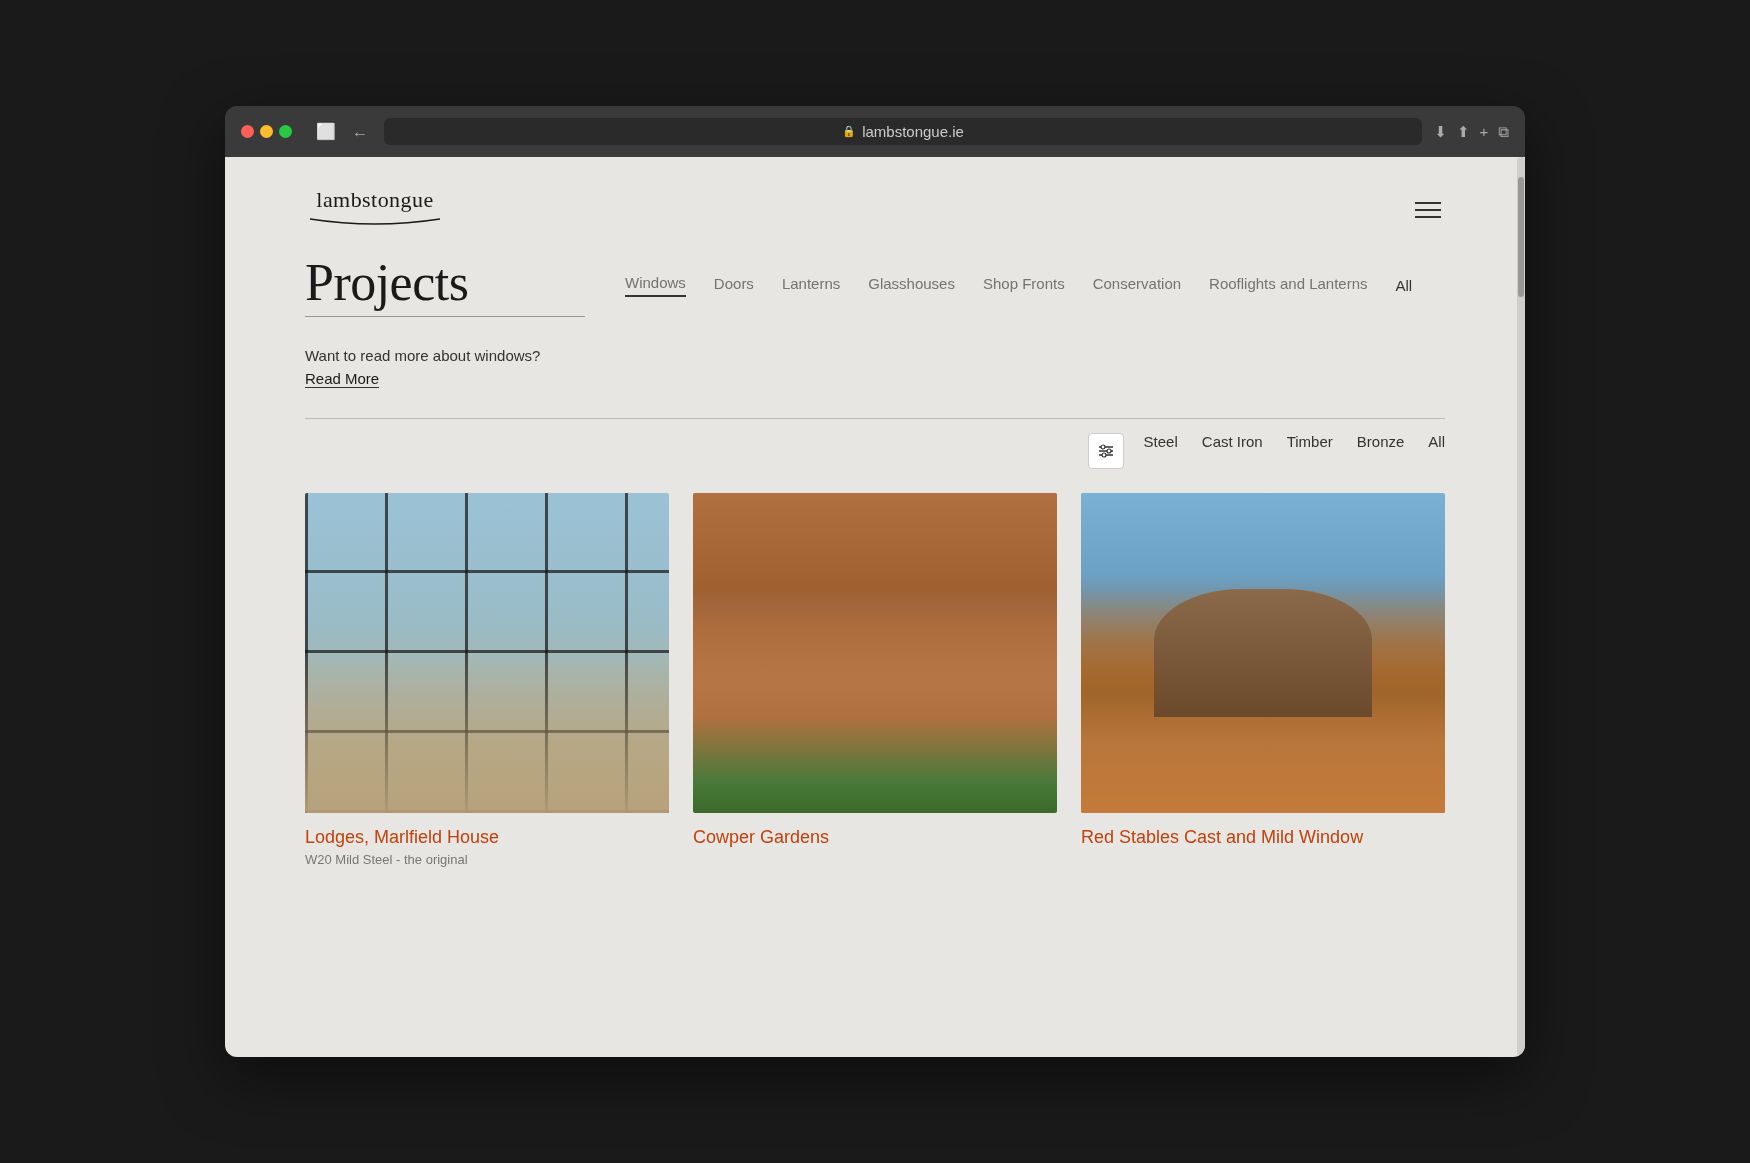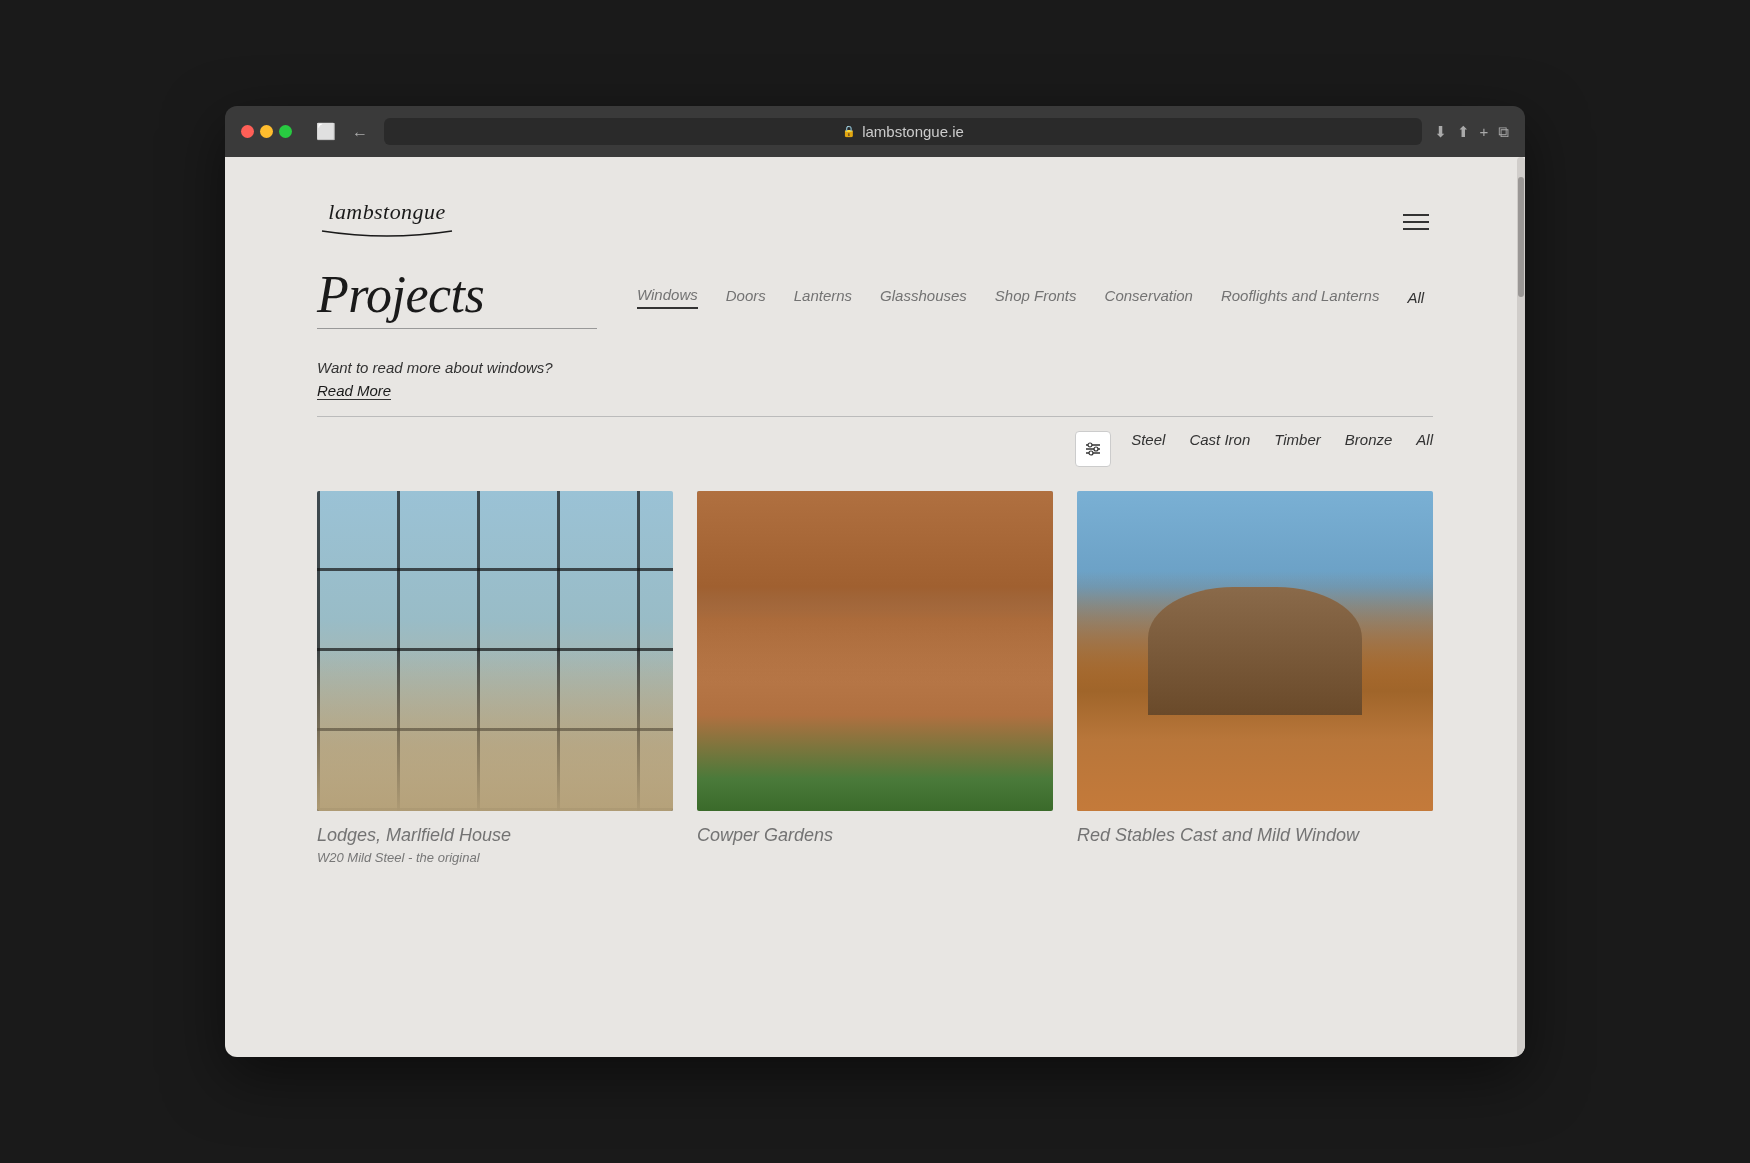--- a/index.html
+++ b/index.html
@@ -84,22 +84,21 @@
       font-size: 15px;
       cursor: pointer;
       background: none;
       border: none;
     }
 
     
     .page-content {
       background: #e8e6e3;
       min-height: 900px;
-      padding: 12px;
-      font-style: italic;
+      padding: 0;
     }
 
     
     .site-header {
       display: flex;
       justify-content: space-between;
       align-items: center;
       padding: 30px 80px 20px;
     }
 
@@ -189,21 +188,21 @@
     }
 
     .nav-item-all {
       font-size: 15px;
       color: #333;
       cursor: pointer;
     }
 
     
     .read-more-section {
-      margin-bottom: 16px;
+      margin-bottom: 30px;
     }
 
     .read-more-text {
       font-size: 15px;
       color: #333;
       margin-bottom: 6px;
     }
 
     .read-more-link {
       font-size: 15px;
@@ -343,21 +342,21 @@
       top: 0;
       left: 0;
       right: 0;
       height: 60%;
       background: linear-gradient(180deg, #b07040 0%, #a06030 50%, transparent 100%);
     }
 
     .project-title {
       font-size: 18px;
       font-weight: 400;
-      color: #737373;
+      color: #c2410c;
       margin-bottom: 4px;
     }
 
     .project-subtitle {
       font-size: 13px;
       color: #777;
     }
 
     
     .scrollbar {

